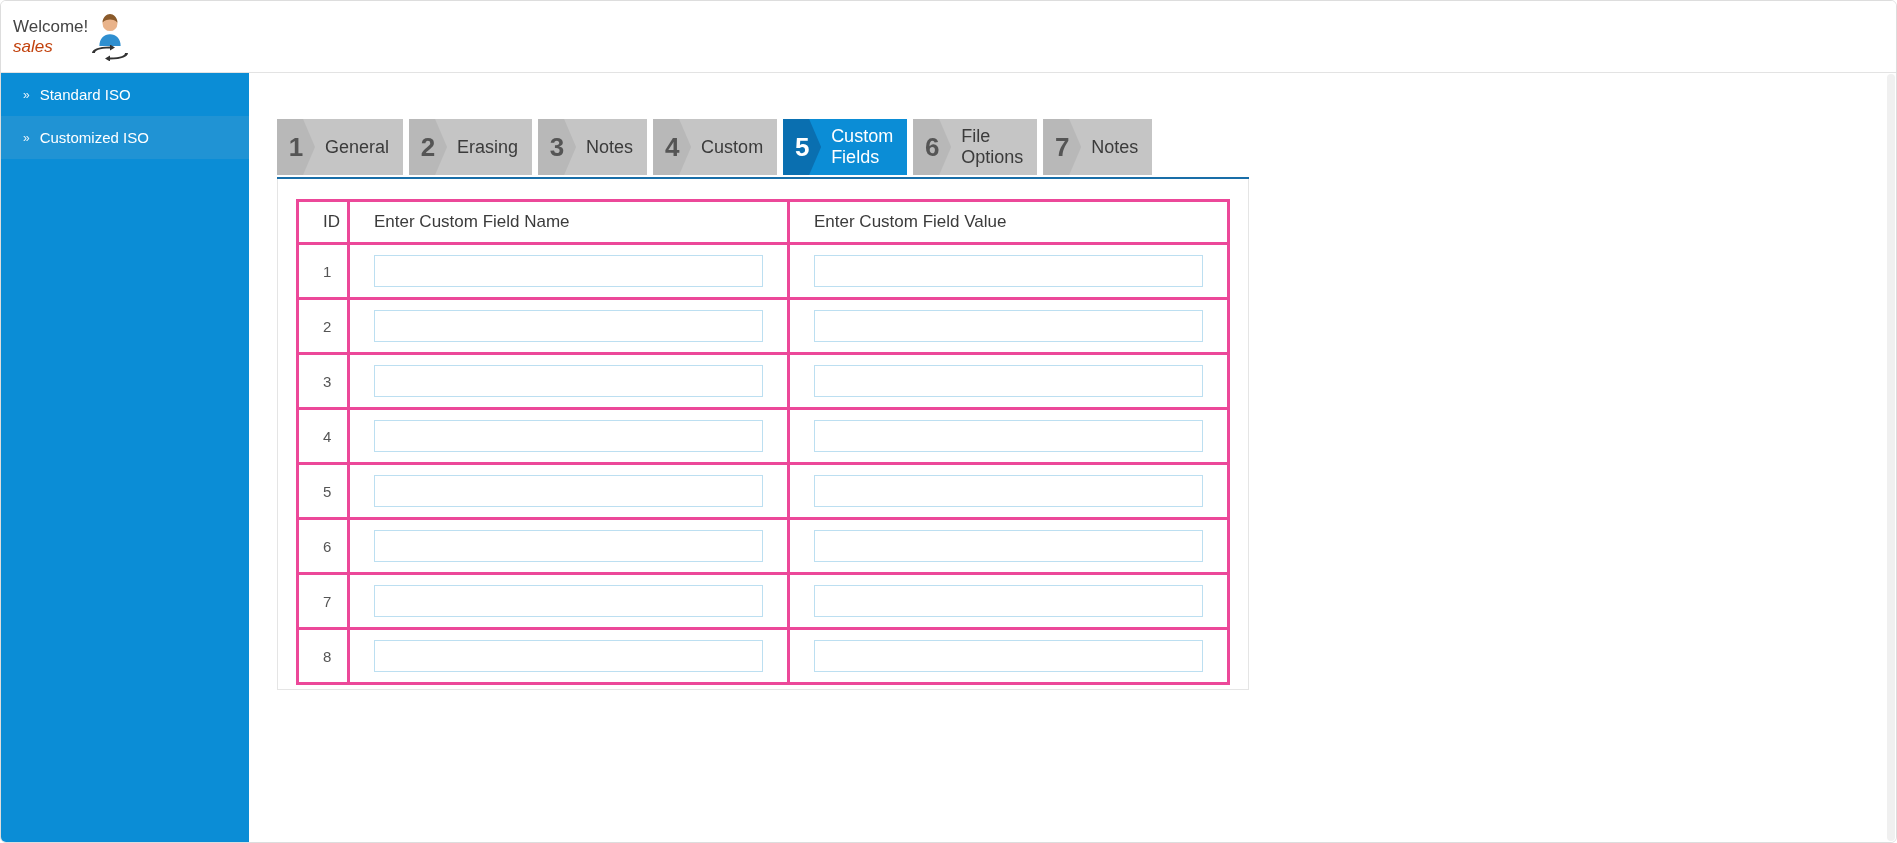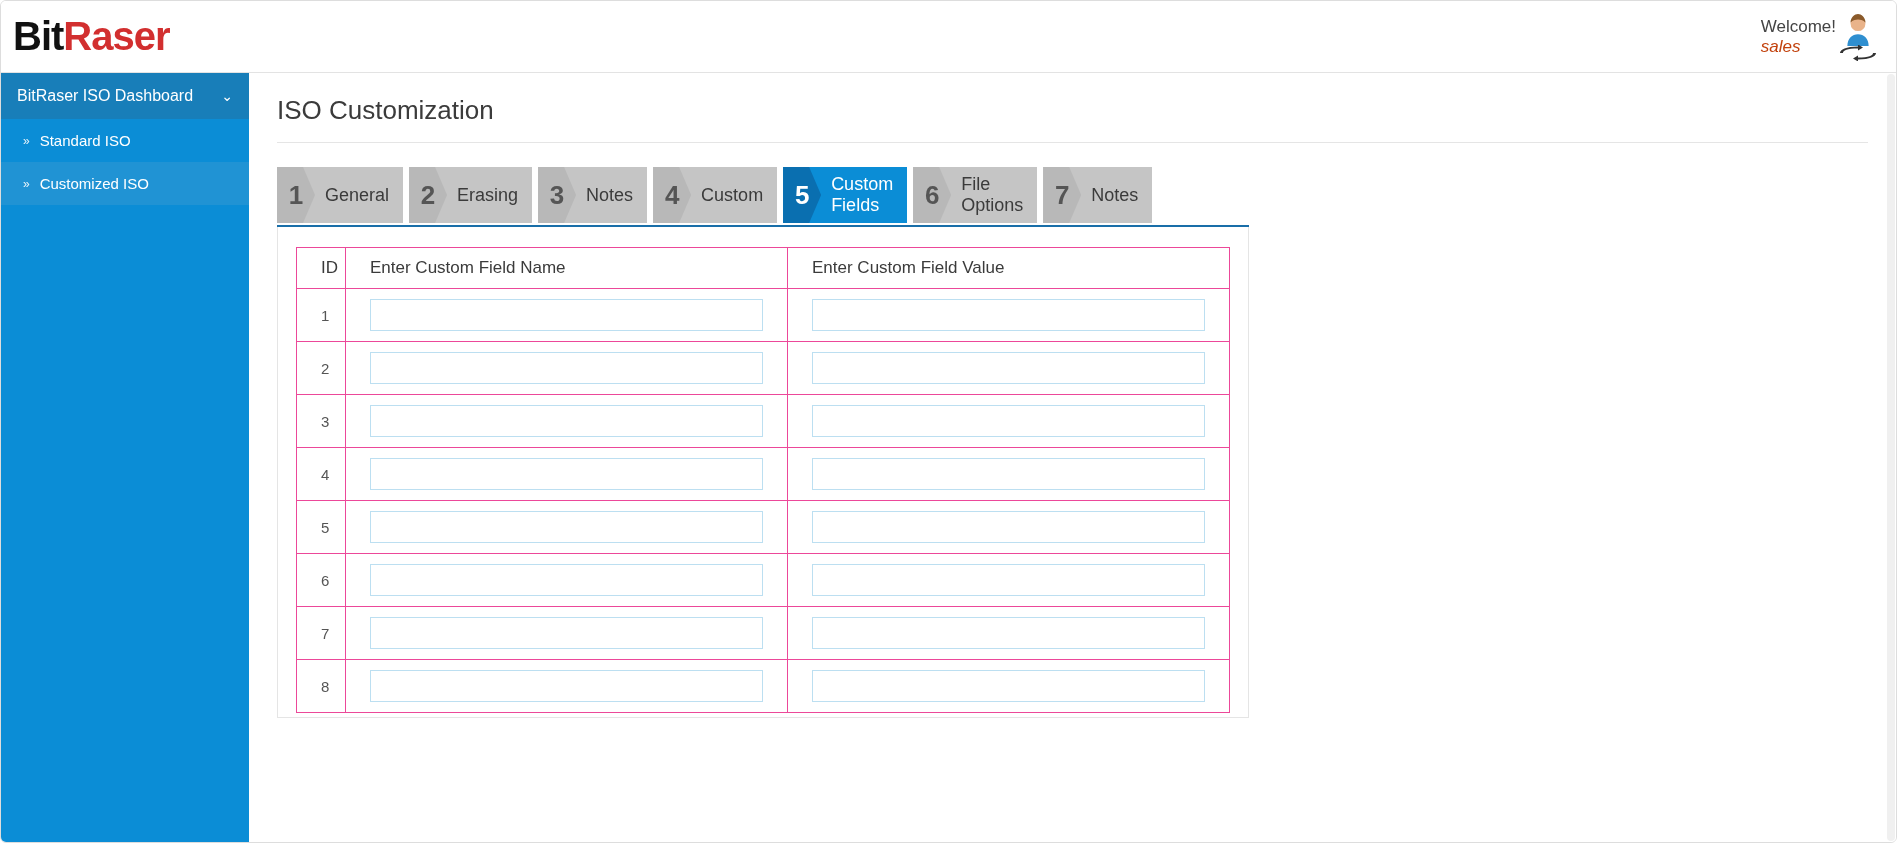--- a/index.html
+++ b/index.html
@@ -128,21 +128,21 @@
     border-right: 1px solid #e5e5e5;
     border-bottom: 1px solid #e5e5e5;
     width: 972px;
   }
   table.cf {
     width: 100%;
     border-collapse: collapse;
     table-layout: fixed;
   }
   table.cf th, table.cf td {
-    border: 1px solid #ec4899;
+    border: 3px solid #ec4899;
     padding: 10px 24px;
     vertical-align: middle;
   }
   table.cf th {
     text-align: left;
     font-weight: 500;
     font-size: 17px;
     color: #3b3b3b;
     background: #fff;
   }
@@ -166,24 +166,20 @@
     bottom: 2px;
     width: 8px;
     background: #f0f0f0;
     border-radius: 4px;
   }
 </style>
 </head>
 <body>
 
 <div class="header">
-  <div class="logo">
-    <span class="B-letter bit">Bit</span>
-      <span class="raser">Raser</span>
-  </div>
   <div class="header-right">
     <div class="welcome-block">
       <div class="w">Welcome!</div>
       <div class="u">sales</div>
     </div>
     <div class="avatar-wrap">
       <svg class="avatar-svg" viewBox="0 0 64 64">
         <circle cx="32" cy="20" r="14" fill="#e9b38a"></circle>
         <path d="M18 18c0-10 8-16 14-16s14 6 14 16c0 0-4-6-14-6s-14 6-14 6z" fill="#8a5a2b"></path>
         <path d="M12 62c0-14 9-22 20-22s20 8 20 22z" fill="#2f8fd0"></path>
@@ -191,36 +187,31 @@
       <svg class="refresh-arrows" viewBox="0 0 80 24">
         <path d="M10 12c0-5 8-9 30-9v4l10-6-10-6v4C16 -1 4 5 4 12z" fill="#333"></path>
         <path d="M70 12c0 5-8 9-30 9v-4l-10 6 10 6v-4c24 0 36-6 36-13z" fill="#333"></path>
       </svg>
     </div>
   </div>
 </div>
 
 <div class="layout">
   <div class="sidebar">
-    <div class="section-head">
-      <span>BitRaser ISO Dashboard</span>
-      <span class="chev">⌄</span>
-    </div>
     <div class="nav-item">
       <span class="dbl-chev">»</span>
       <span>Standard ISO</span>
     </div>
     <div class="nav-item active">
       <span class="dbl-chev">»</span>
       <span>Customized ISO</span>
     </div>
   </div>
 
   <div class="content">
-    <div class="page-title">ISO Customization</div>
 
     <div class="steps">
       <div class="step">
         <div class="num-box">1</div>
         <div class="lbl">General</div>
       </div>
       <div class="step">
         <div class="num-box">2</div>
         <div class="lbl">Erasing</div>
       </div>

